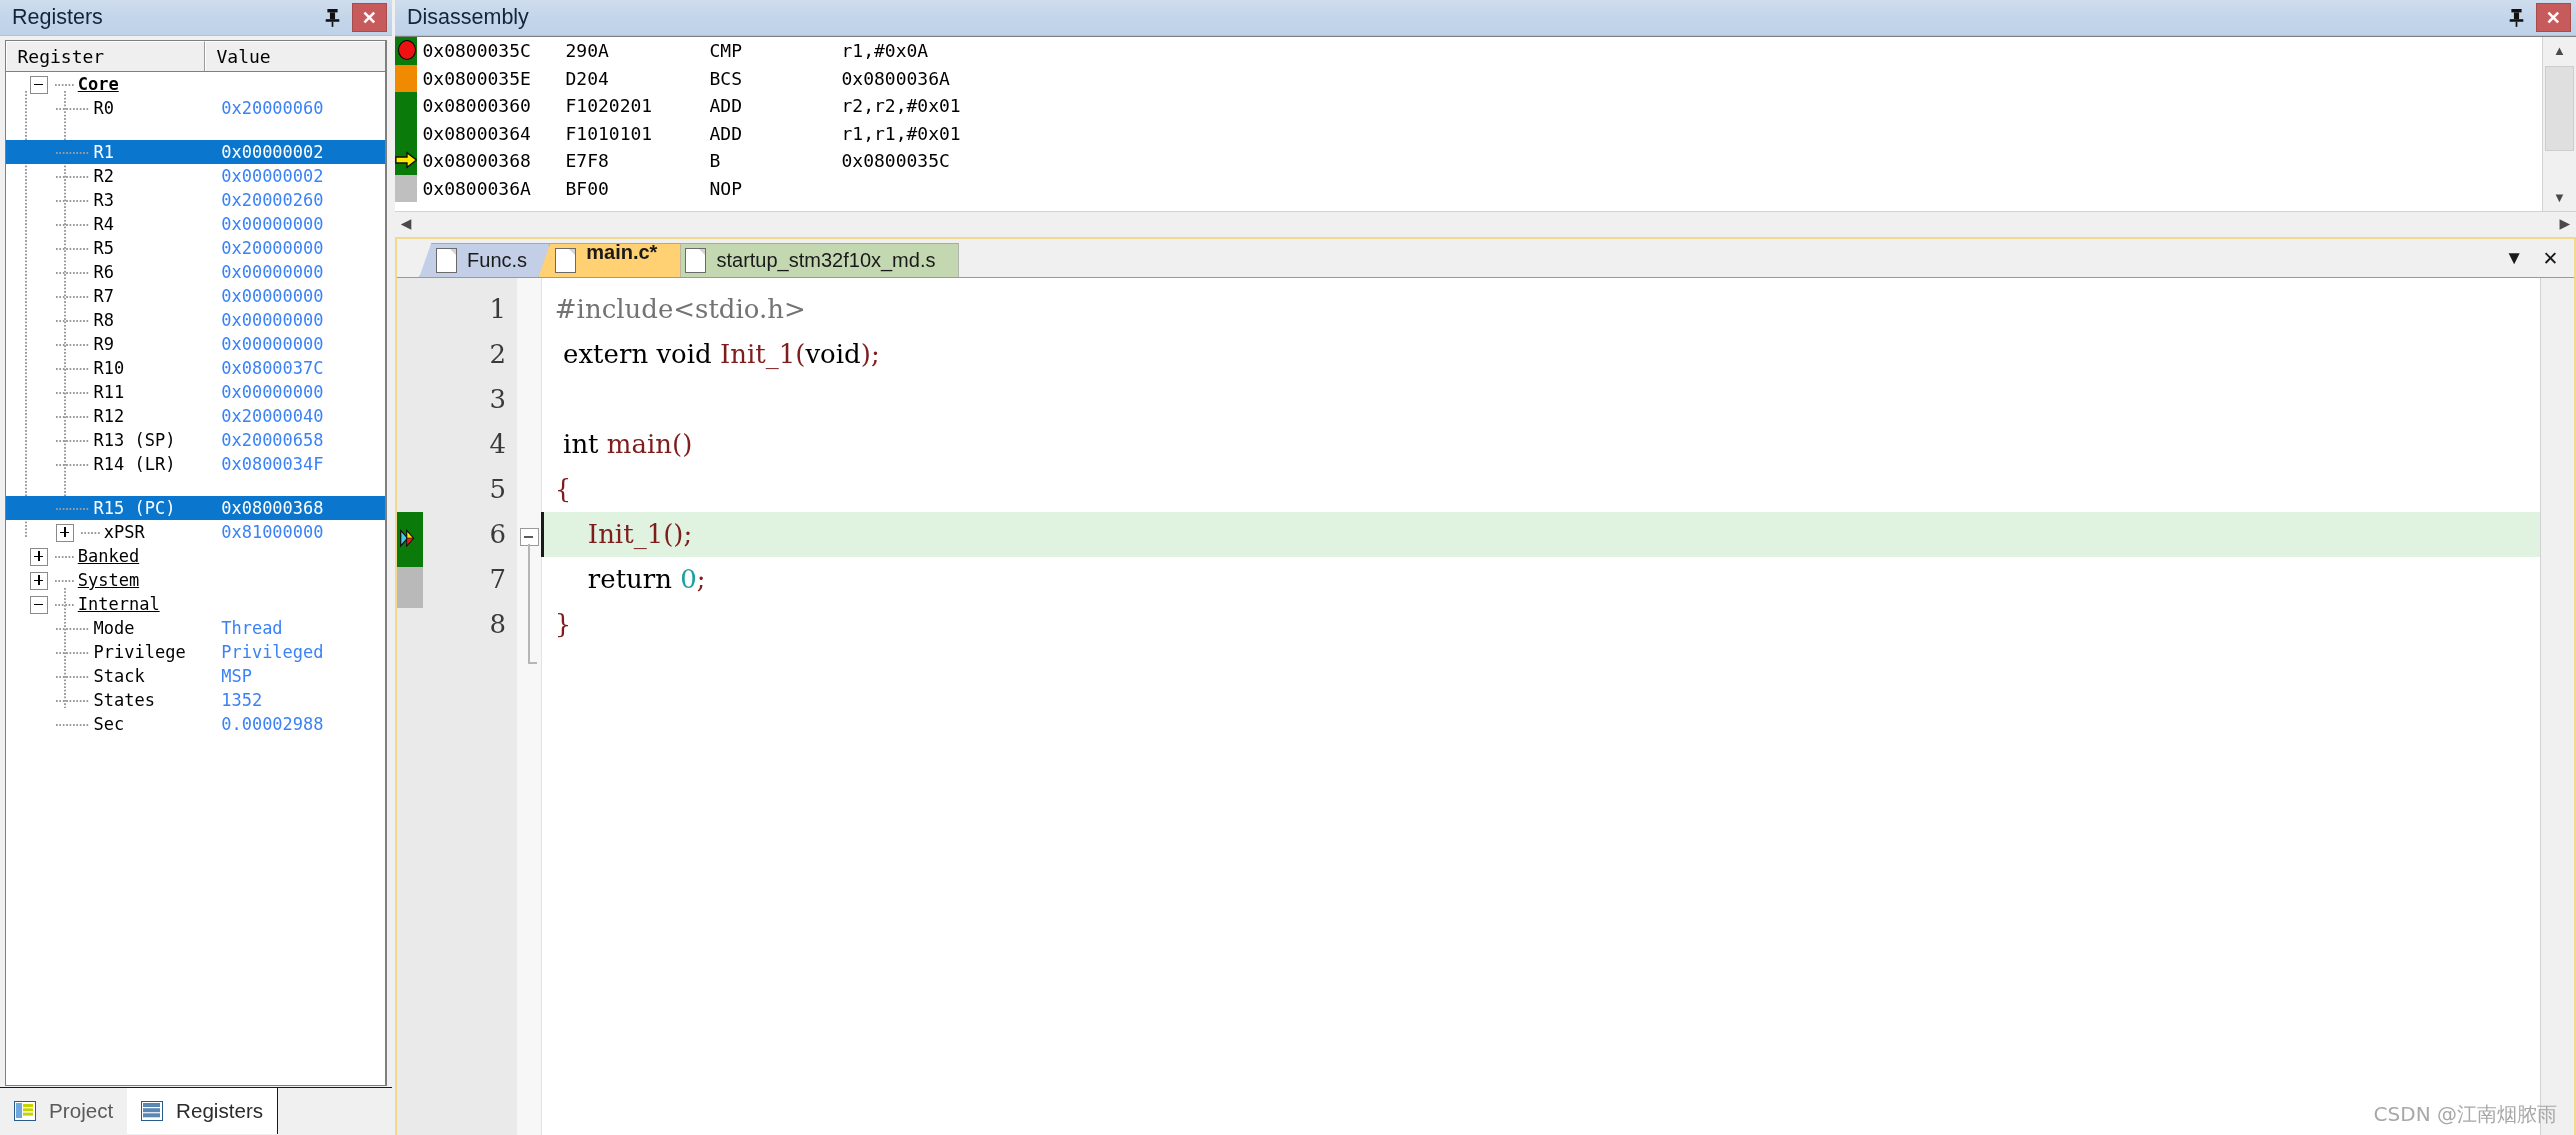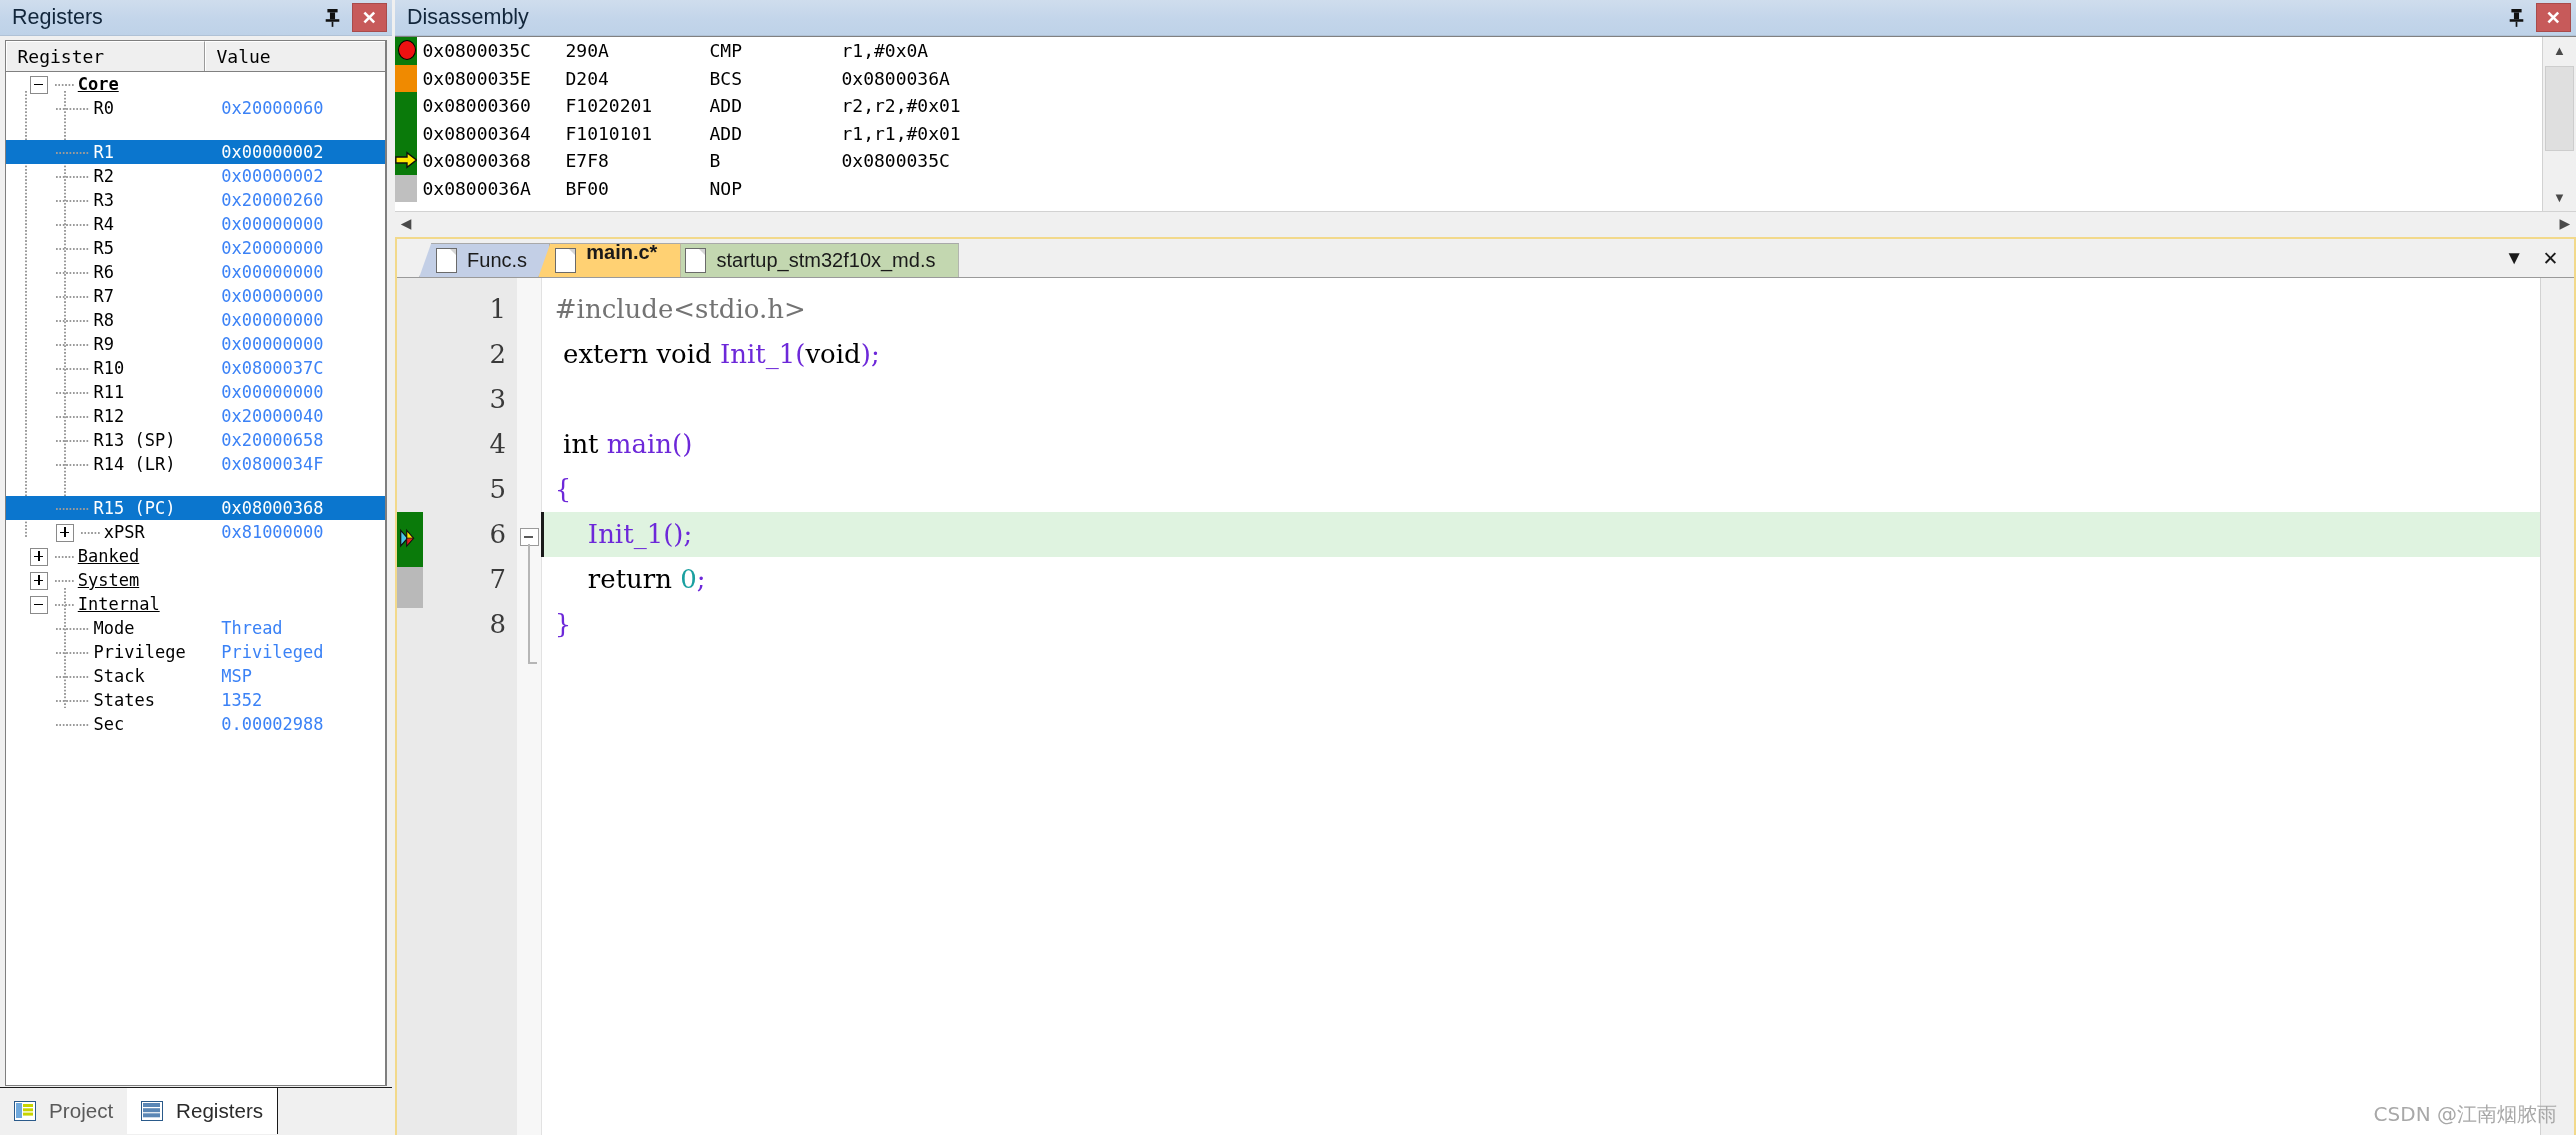--- a/index.html
+++ b/index.html
@@ -395,21 +395,21 @@
     overflow: hidden;
     box-sizing: border-box;
   }
   .cline { height: 45px; line-height: 45px; white-space: pre; padding-left: 13.8px; }
   .cline.hl { background: #dff3e0; }
   .cline.hl::before {
     content:""; position:absolute; left:0; width:3.4px; height:45px; background:#1a1a1a;
   }
   .tk-pre  { color: #737373; }
   .tk-kw   { color: #000000; }
-  .tk-plain{ color: #6d28d9; }
+  .tk-plain{ color: #7f1d1d; }
   .tk-num  { color: #1aa0a0; }
 
   .ed-vscroll {
     position: absolute; right: 0; top: 0; bottom: 29px; width: 33px;
     background: #f0f0f0; border-left: 0.9px solid #d2d2d2;
   }
   .ed-hscroll {
     position: absolute; left: 0; right: 0; bottom: 0; height: 29px;
     background: #f0f0f0; border-top: 0.9px solid #d2d2d2;
     display: flex; align-items: center;

